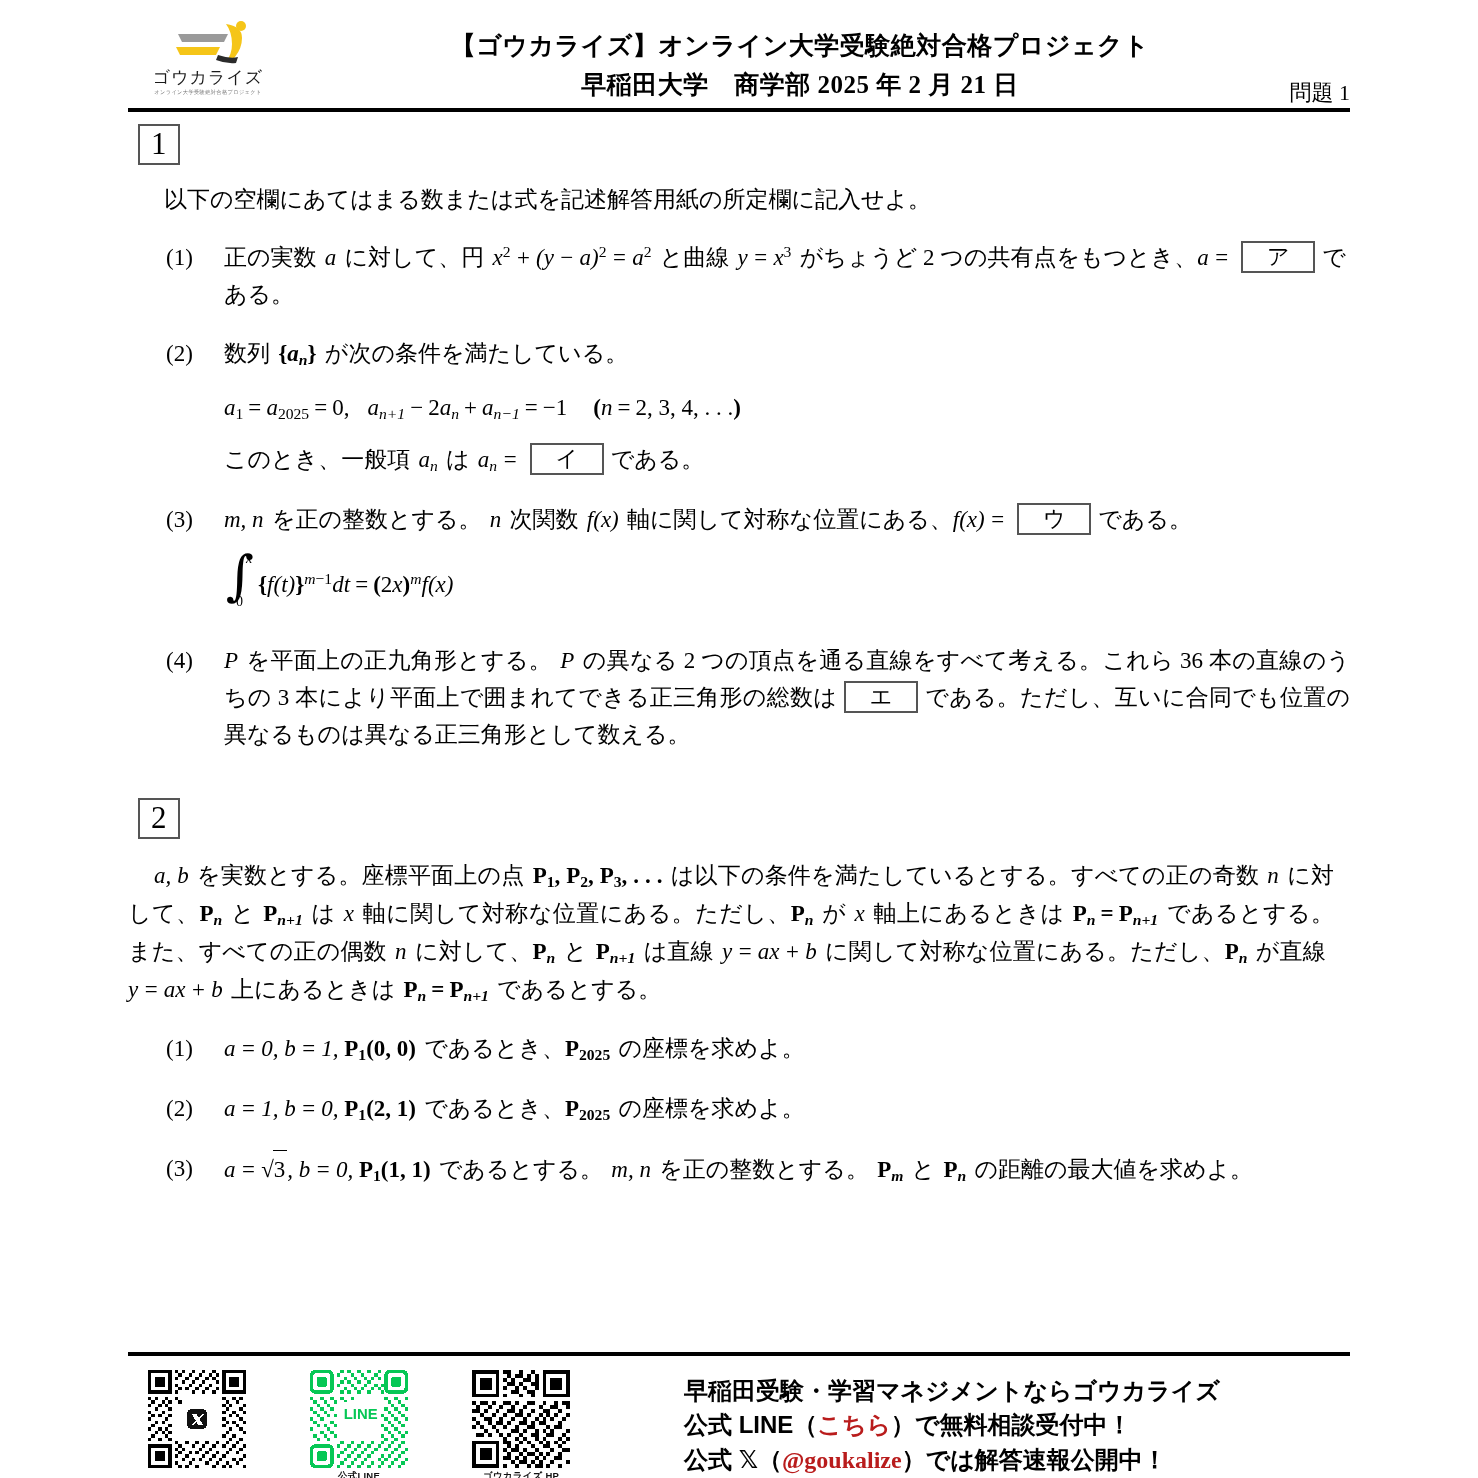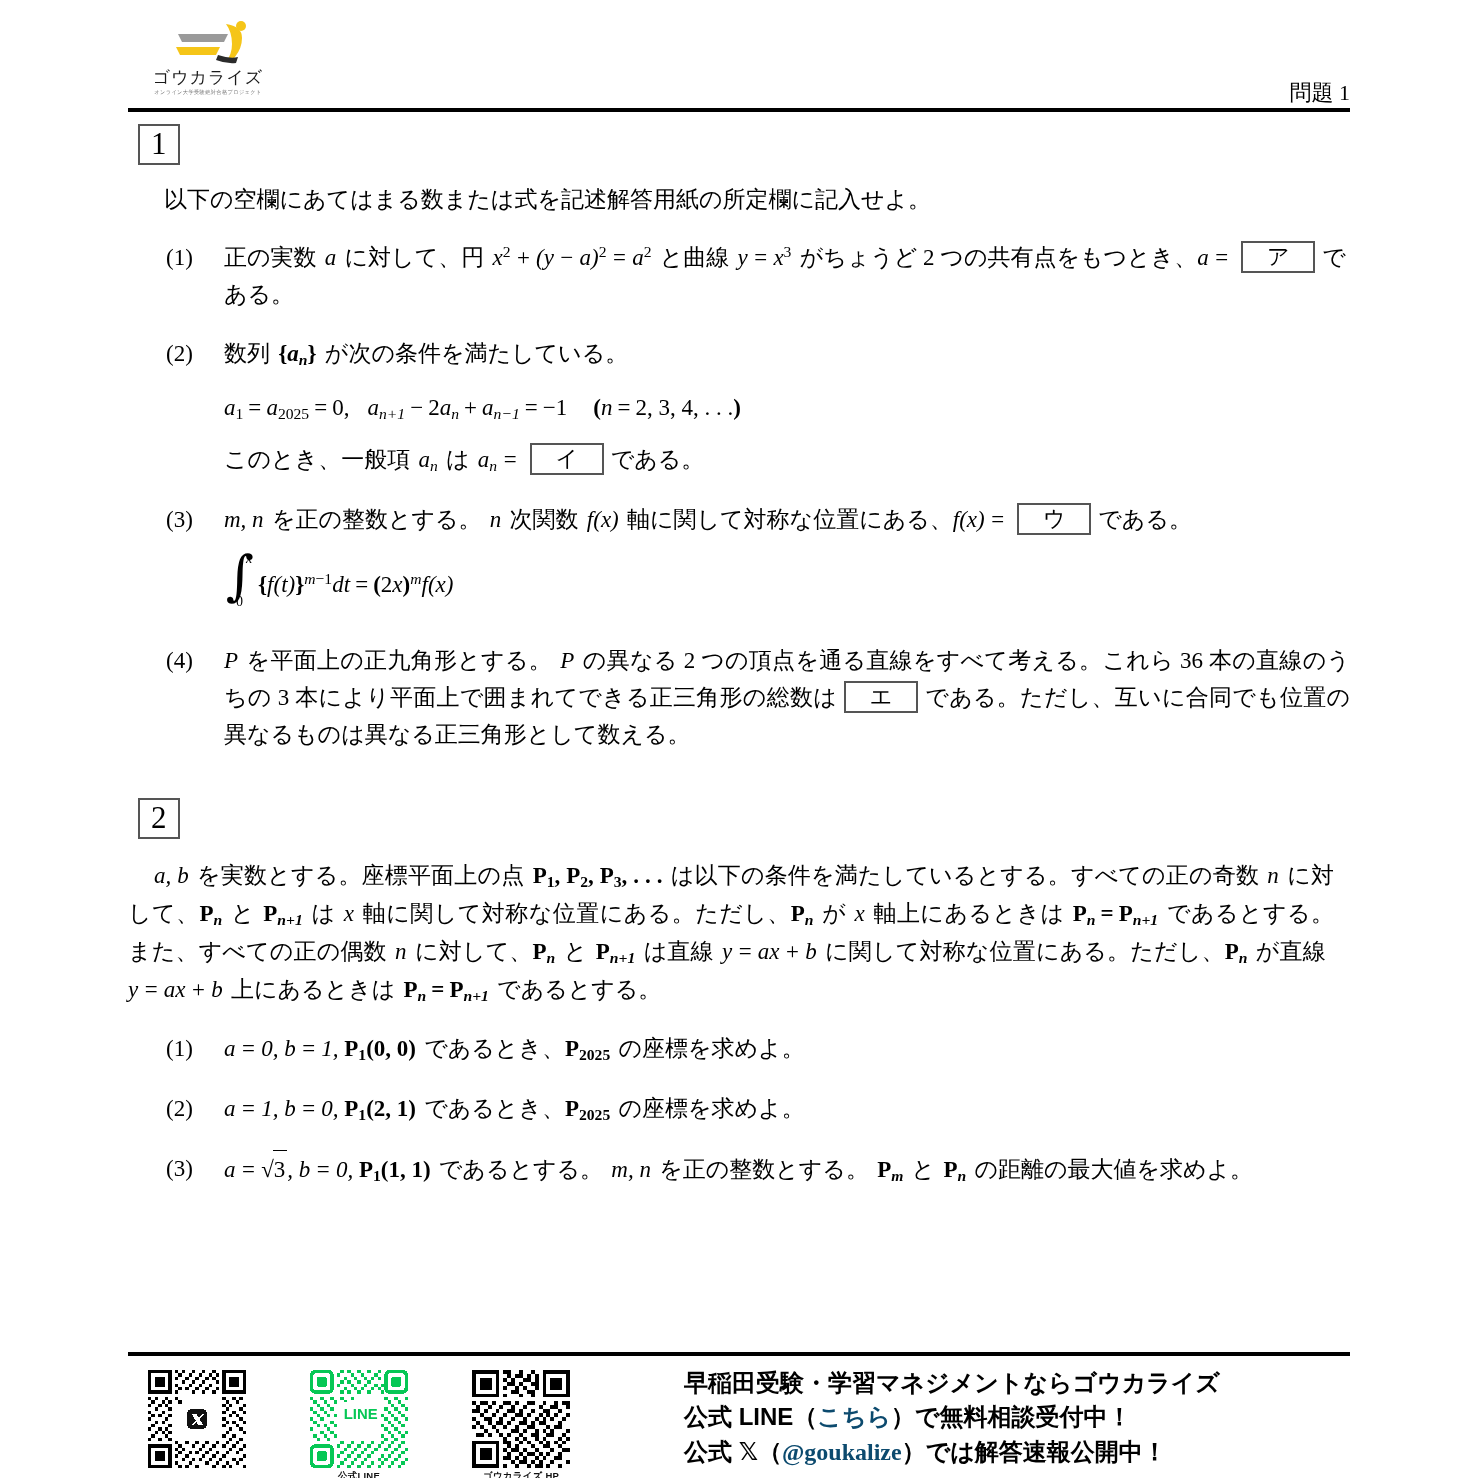--- a/index.html
+++ b/index.html
@@ -236,35 +236,35 @@
     font-family: "Liberation Sans", "DejaVu Sans", sans-serif;
     font-size: 9.5px;
     margin-top: 2px;
     color: #111;
     font-weight: bold;
     letter-spacing: 0.2px;
   }
   .footer-text {
     position: absolute;
     left: 556px;
-    top: 0px;
+    top: 8px;
     width: 660px;
   }
   .ft-line {
     font-family: "Liberation Sans", "DejaVu Sans", sans-serif;
     font-weight: bold;
     font-size: 24px;
     line-height: 1.43;
     white-space: nowrap;
   }
   .ft-line .serifbit {
     font-family: "Liberation Serif", serif;
     font-weight: bold;
   }
-  .blue { color: #0c4a6e; }
+  .blue { color: #b91c1c; }
 </style>
 </head>
 <body>
 
 <div class="page">
 
   <div class="header">
 
     <div class="logo-block">
       <div class="logo-mark">
@@ -273,20 +273,24 @@
           <path d="M44 27 H88 L84 35 H48 Z" fill="#F5C518"></path>
           <path d="M94 4 q16 2 16 14 q0 10 -7 19 q-3 4 -9 5 q6 -8 6 -18 q0 -12 -6 -20 Z" fill="#F5C518"></path>
           <circle cx="109" cy="6" r="5" fill="#F5C518"></circle>
           <path d="M86 35 q12 4 20 2 l-2 6 q-10 1 -20 -3 Z" fill="#2b2b2b"></path>
         </svg>
       </div>
       <div class="logo-name">ゴウカライズ</div>
       <div class="logo-tag">オンライン大学受験絶対合格プロジェクト</div>
     </div>
 
+    <div class="header-titles">
+      <div class="header-line1">【ゴウカライズ】オンライン大学受験絶対合格プロジェクト</div>
+      <div class="header-line2">早稲田大学　商学部 2025 年 2 月 21 日</div>
+    </div>
 
     <div class="header-page">問題 1</div>
   </div>
 
   <div class="rule-top"></div>
 
   <div class="content">
 
     <div class="sec-head">
       <span class="qnum-box">1</span>

